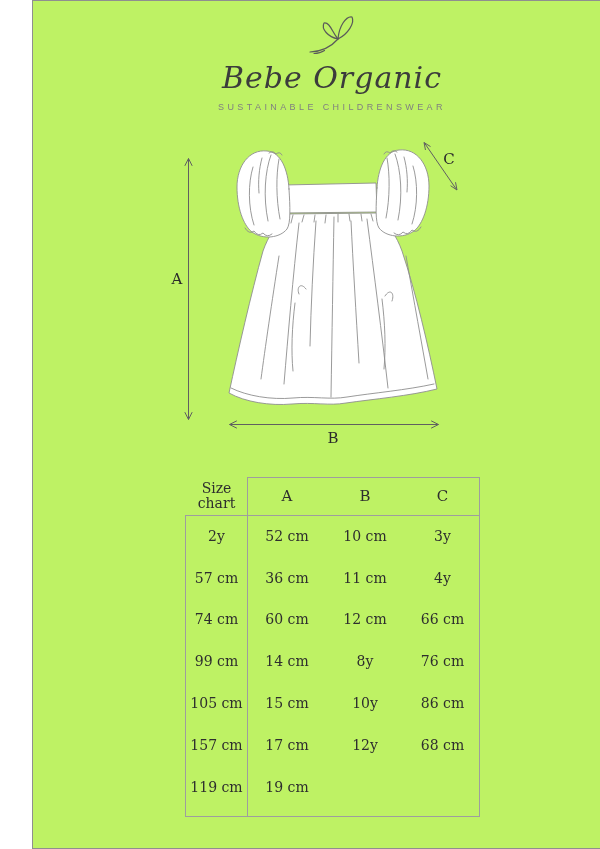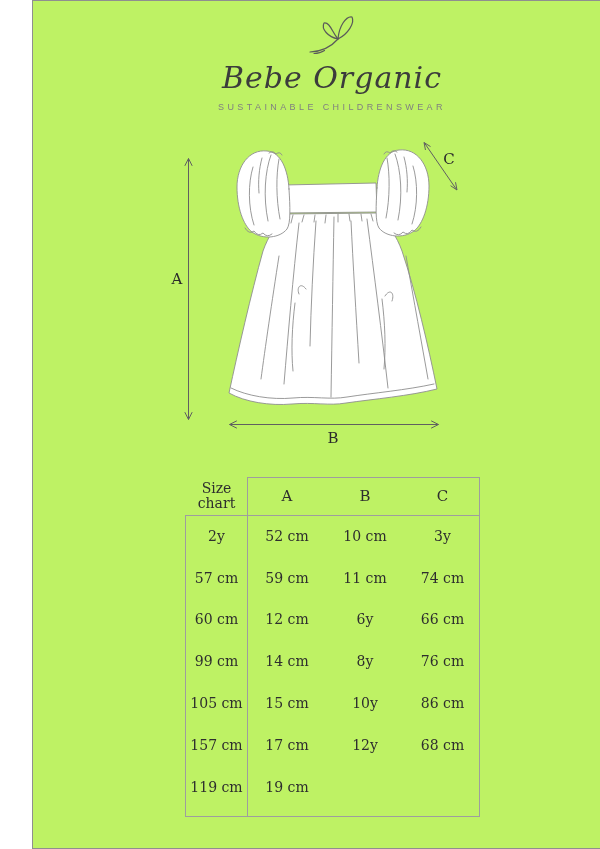--- a/index.html
+++ b/index.html
@@ -131,26 +131,26 @@
       </div>
       <div class="cell head">A</div>
       <div class="cell head">B</div>
       <div class="cell head">C</div>
 
     <div class="cell">2y</div>
         <div class="cell">52 cm</div>
         <div class="cell">10 cm</div>
         <div class="cell">3y</div>
         <div class="cell">57 cm</div>
-        <div class="cell">59 cm</div>
+        <div class="cell">36 cm</div>
         <div class="cell">11 cm</div>
+        <div class="cell">4y</div>
         <div class="cell">74 cm</div>
         <div class="cell">60 cm</div>
         <div class="cell">12 cm</div>
-        <div class="cell">6y</div>
         <div class="cell">66 cm</div>
         <div class="cell">99 cm</div>
         <div class="cell">14 cm</div>
         <div class="cell">8y</div>
         <div class="cell">76 cm</div>
         <div class="cell">105 cm</div>
         <div class="cell">15 cm</div>
         <div class="cell">10y</div>
         <div class="cell">86 cm</div>
         <div class="cell">157 cm</div>

